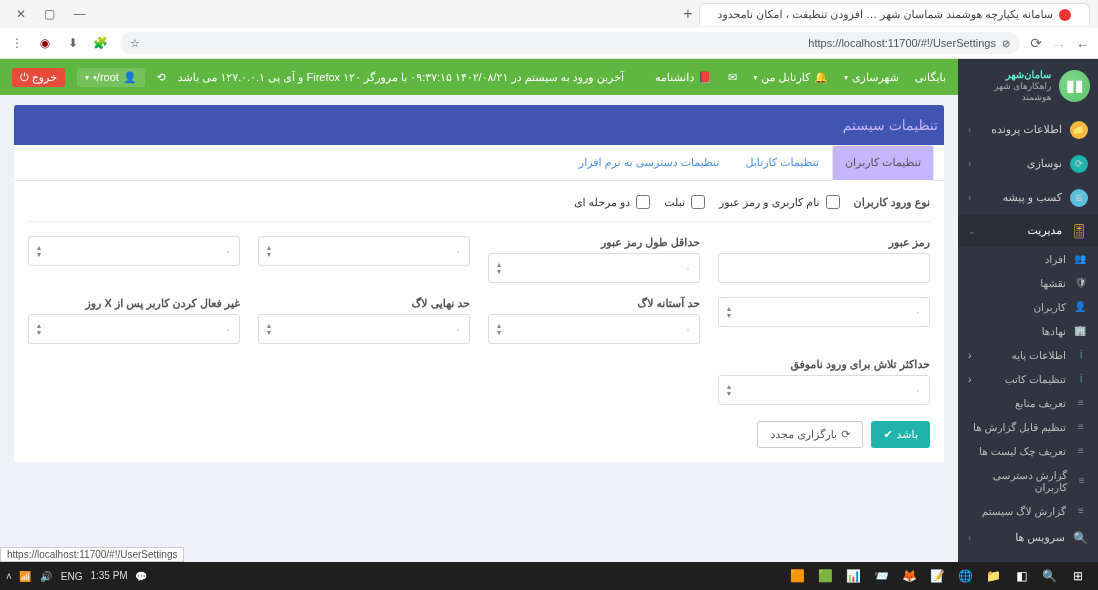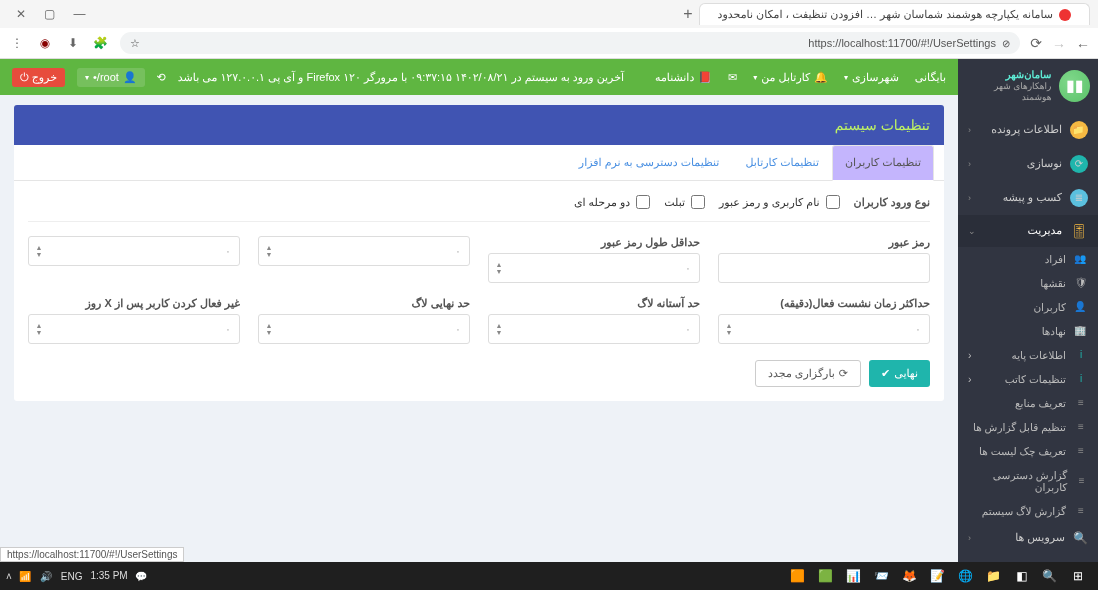--- a/index.html
+++ b/index.html
@@ -49,21 +49,21 @@
 .topbar .top-links { display: flex; align-items: center; gap: 16px; }
 .topbar .tl { display: flex; align-items: center; gap: 4px; cursor: pointer; }
 .topbar .top-msg { margin-right: auto; }
 .topbar .top-usr { display: flex; align-items: center; gap: 12px; margin-right: 0; margin-left: 0; }
 .topbar .usr-btn { display: flex; align-items: center; gap: 4px; background: rgba(255,255,255,0.15); border-radius: 3px; padding: 3px 8px; cursor: pointer; }
 .topbar .exit { background: #e74c3c; padding: 3px 8px; border-radius: 3px; cursor: pointer; display: flex; align-items: center; gap: 3px; }
 
 .main { flex: 1; background: #eef2f7; display: flex; flex-direction: column; }
 .content { padding: 10px 14px; flex: 1; overflow: auto; }
 
-.page-header { background: #4054b2; color: #bef264; padding: 12px 14px; border-radius: 3px 3px 0 0; font-size: 14px; margin-bottom: 0; }
+.page-header { background: #4054b2; color: #c4b5fd; padding: 12px 6px; border-radius: 3px 3px 0 0; font-size: 14px; margin-bottom: 0; }
 .card { background: #fff; border-radius: 0 0 3px 3px; }
 
 .tabs { display: flex; border-bottom: 1px solid #e5e5e5; padding: 0 10px; }
 .tabx { padding: 10px 12px; font-size: 11px; cursor: pointer; color: #4a90e2; border: 1px solid transparent; }
 .tabx.active { color: #555; border: 1px solid #e5e5e5; border-bottom-color: #fff; border-radius: 3px 3px 0 0; margin-bottom: -1px; background: #c4b5fd; }
 
 .form-area { padding: 14px; }
 .login-type-row { display: flex; align-items: center; gap: 14px; border-bottom: 1px solid #eee; padding-bottom: 12px; margin-bottom: 14px; font-size: 11px; }
 .login-type-row .lbl { font-weight: bold; color: #555; }
 .chk-g { display: flex; align-items: center; gap: 6px; }
@@ -335,21 +335,20 @@
             <div class="field">
                 <div class="inp spin" data-ph="۰">
                   <div class="sp-ctrl">
                     <span>▲</span>
                     <span>▼</span>
                   </div>
                 </div>
               </div>
 
             <div class="field">
-                <label>حداکثر زمان نشست فعال(دقیقه)</label>
                 <div class="inp spin" data-ph="۰">
                   <div class="sp-ctrl">
                     <span>▲</span>
                     <span>▼</span>
                   </div>
                 </div>
               </div>
             <div class="field">
                 <label>حد آستانه لاگ</label>
                 <div class="inp spin" data-ph="۰">
@@ -371,25 +370,34 @@
             <div class="field">
                 <label>غیر فعال کردن کاربر پس از X روز</label>
                 <div class="inp spin" data-ph="۰">
                   <div class="sp-ctrl">
                     <span>▲</span>
                     <span>▼</span>
                   </div>
                 </div>
               </div>
 
+            <div class="field">
+                <label>حداکثر تلاش برای ورود ناموفق</label>
+                <div class="inp spin" data-ph="۰">
+                  <div class="sp-ctrl">
+                    <span>▲</span>
+                    <span>▼</span>
+                  </div>
+                </div>
+              </div>
           </div>
 
           <div class="actions">
             <button class="btn btn-save">
-                <span>نهایی</span> 
+                <span>باشد</span> 
                 <span>✔</span>
               </button>
             <button class="btn btn-reload">
                 <span>⟳</span> 
                 <span>بارگزاری مجدد</span>
               </button>
           </div>
         </div>
       </div>
     </div>

